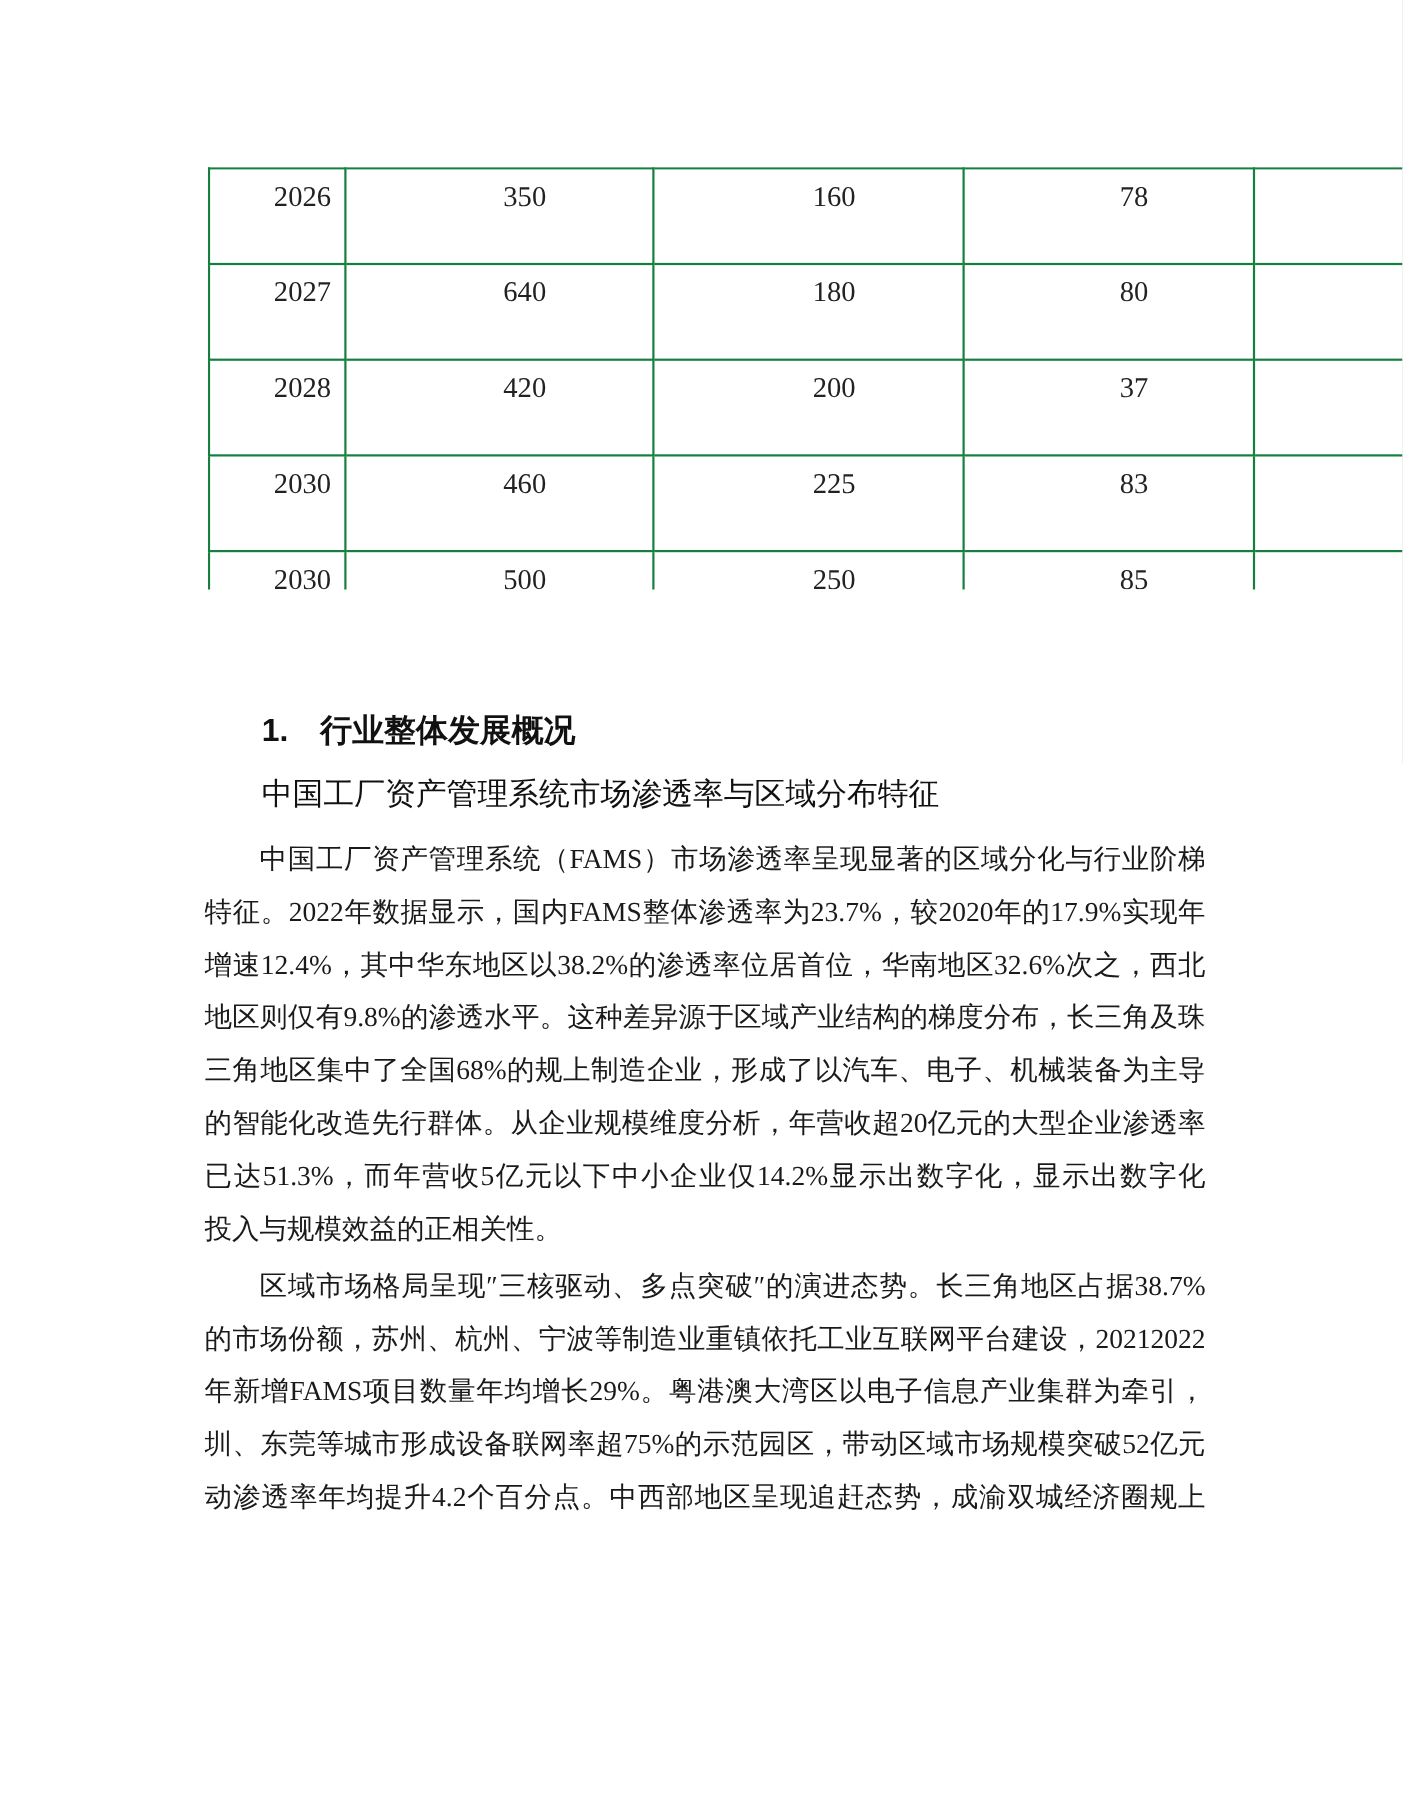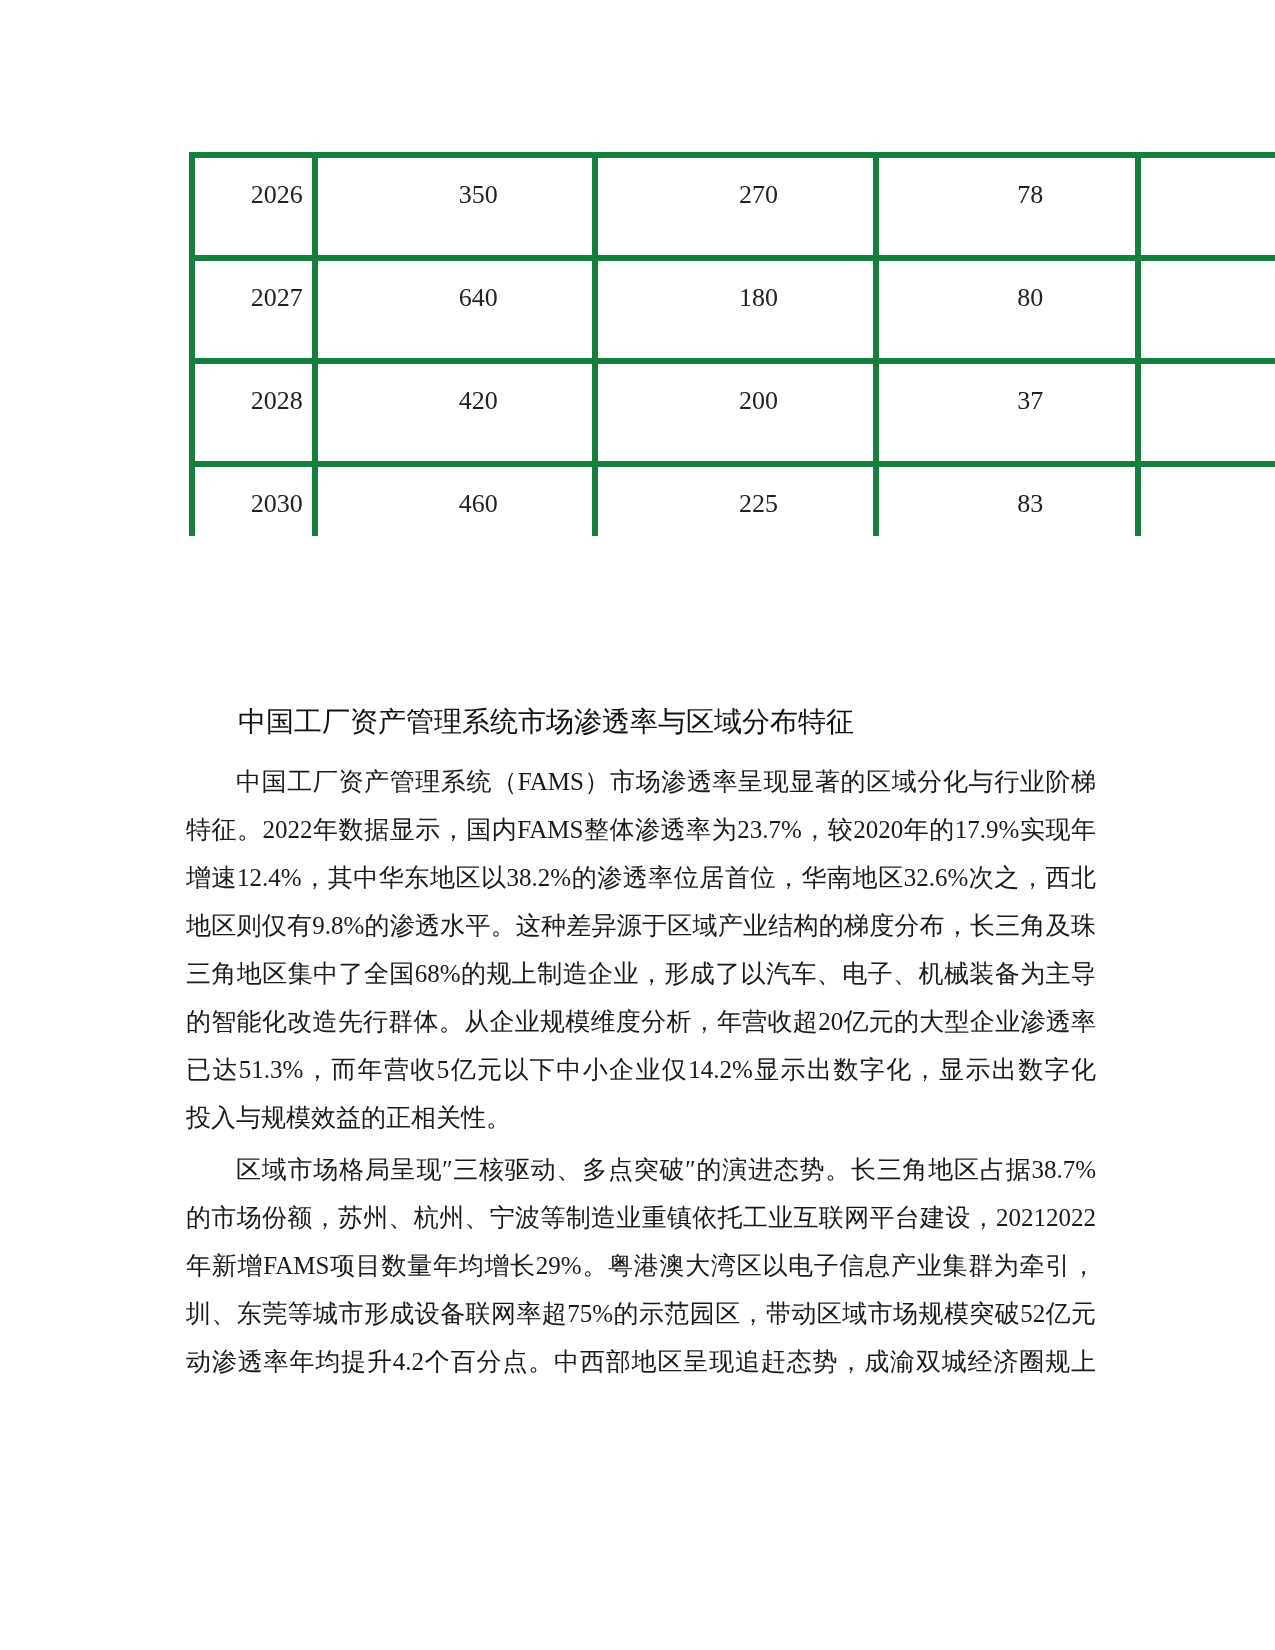--- a/index.html
+++ b/index.html
@@ -17,26 +17,26 @@
     position:absolute;left:189px;top:152px;
     width:1086px;height:384px;
     overflow:hidden;
   }
   table.data-tbl{
     border-collapse:collapse;
     table-layout:fixed;
     width:1180px;
   }
   table.data-tbl td{
-    border:6px solid #15803d;
+    border:2px solid #15803d;
     height:72px;
     vertical-align:top;
     text-align:center;
     text-indent:46px;
-    padding-top:24px;
+    padding-top:12px;
     font-size:26px;
     line-height:26px;
     color:#222;
   }
   .c1{width:122px}.c2{width:276px}.c3{width:278px}.c4{width:259px}.c5{width:225px}
   
   .h1{
     position:absolute;left:240px;top:584px;
     font-family:"Liberation Sans","DejaVu Sans",sans-serif;
     font-weight:bold;font-size:33px;line-height:38px;
@@ -83,21 +83,21 @@
         <col class="c1">
           <col class="c2">
           <col class="c3">
           <col class="c4">
           <col class="c5">
       </colgroup>
       <tbody>
         <tr>
           <td>2026</td>
           <td>350</td>
-          <td>270</td>
+          <td>160</td>
           <td>78</td>
           <td></td>
         </tr>
         <tr>
           <td>2027</td>
           <td>640</td>
           <td>180</td>
           <td>80</td>
           <td></td>
         </tr>
@@ -119,20 +119,21 @@
           <td>2030</td>
           <td>500</td>
           <td>250</td>
           <td>85</td>
           <td></td>
         </tr>
       </tbody>
     </table>
   </div>
 
+  <div class="h2">1.　行业整体发展概况</div>
   <div class="h3">中国工厂资产管理系统市场渗透率与区域分布特征</div>
 
   <div class="body-block p1">
     <div class="bline indent">中国工厂资产管理系统（FAMS）市场渗透率呈现显著的区域分化与行业阶梯化</div>
     <div class="bline">特征。2022年数据显示，国内FAMS整体渗透率为23.7%，较2020年的17.9%实现年均</div>
     <div class="bline">增速12.4%，其中华东地区以38.2%的渗透率位居首位，华南地区32.6%次之，西北</div>
     <div class="bline">地区则仅有9.8%的渗透水平。这种差异源于区域产业结构的梯度分布，长三角及珠</div>
     <div class="bline">三角地区集中了全国68%的规上制造企业，形成了以汽车、电子、机械装备为主导</div>
     <div class="bline">的智能化改造先行群体。从企业规模维度分析，年营收超20亿元的大型企业渗透率</div>
     <div class="bline">已达51.3%，而年营收5亿元以下中小企业仅14.2%显示出数字化，显示出数字化</div>

